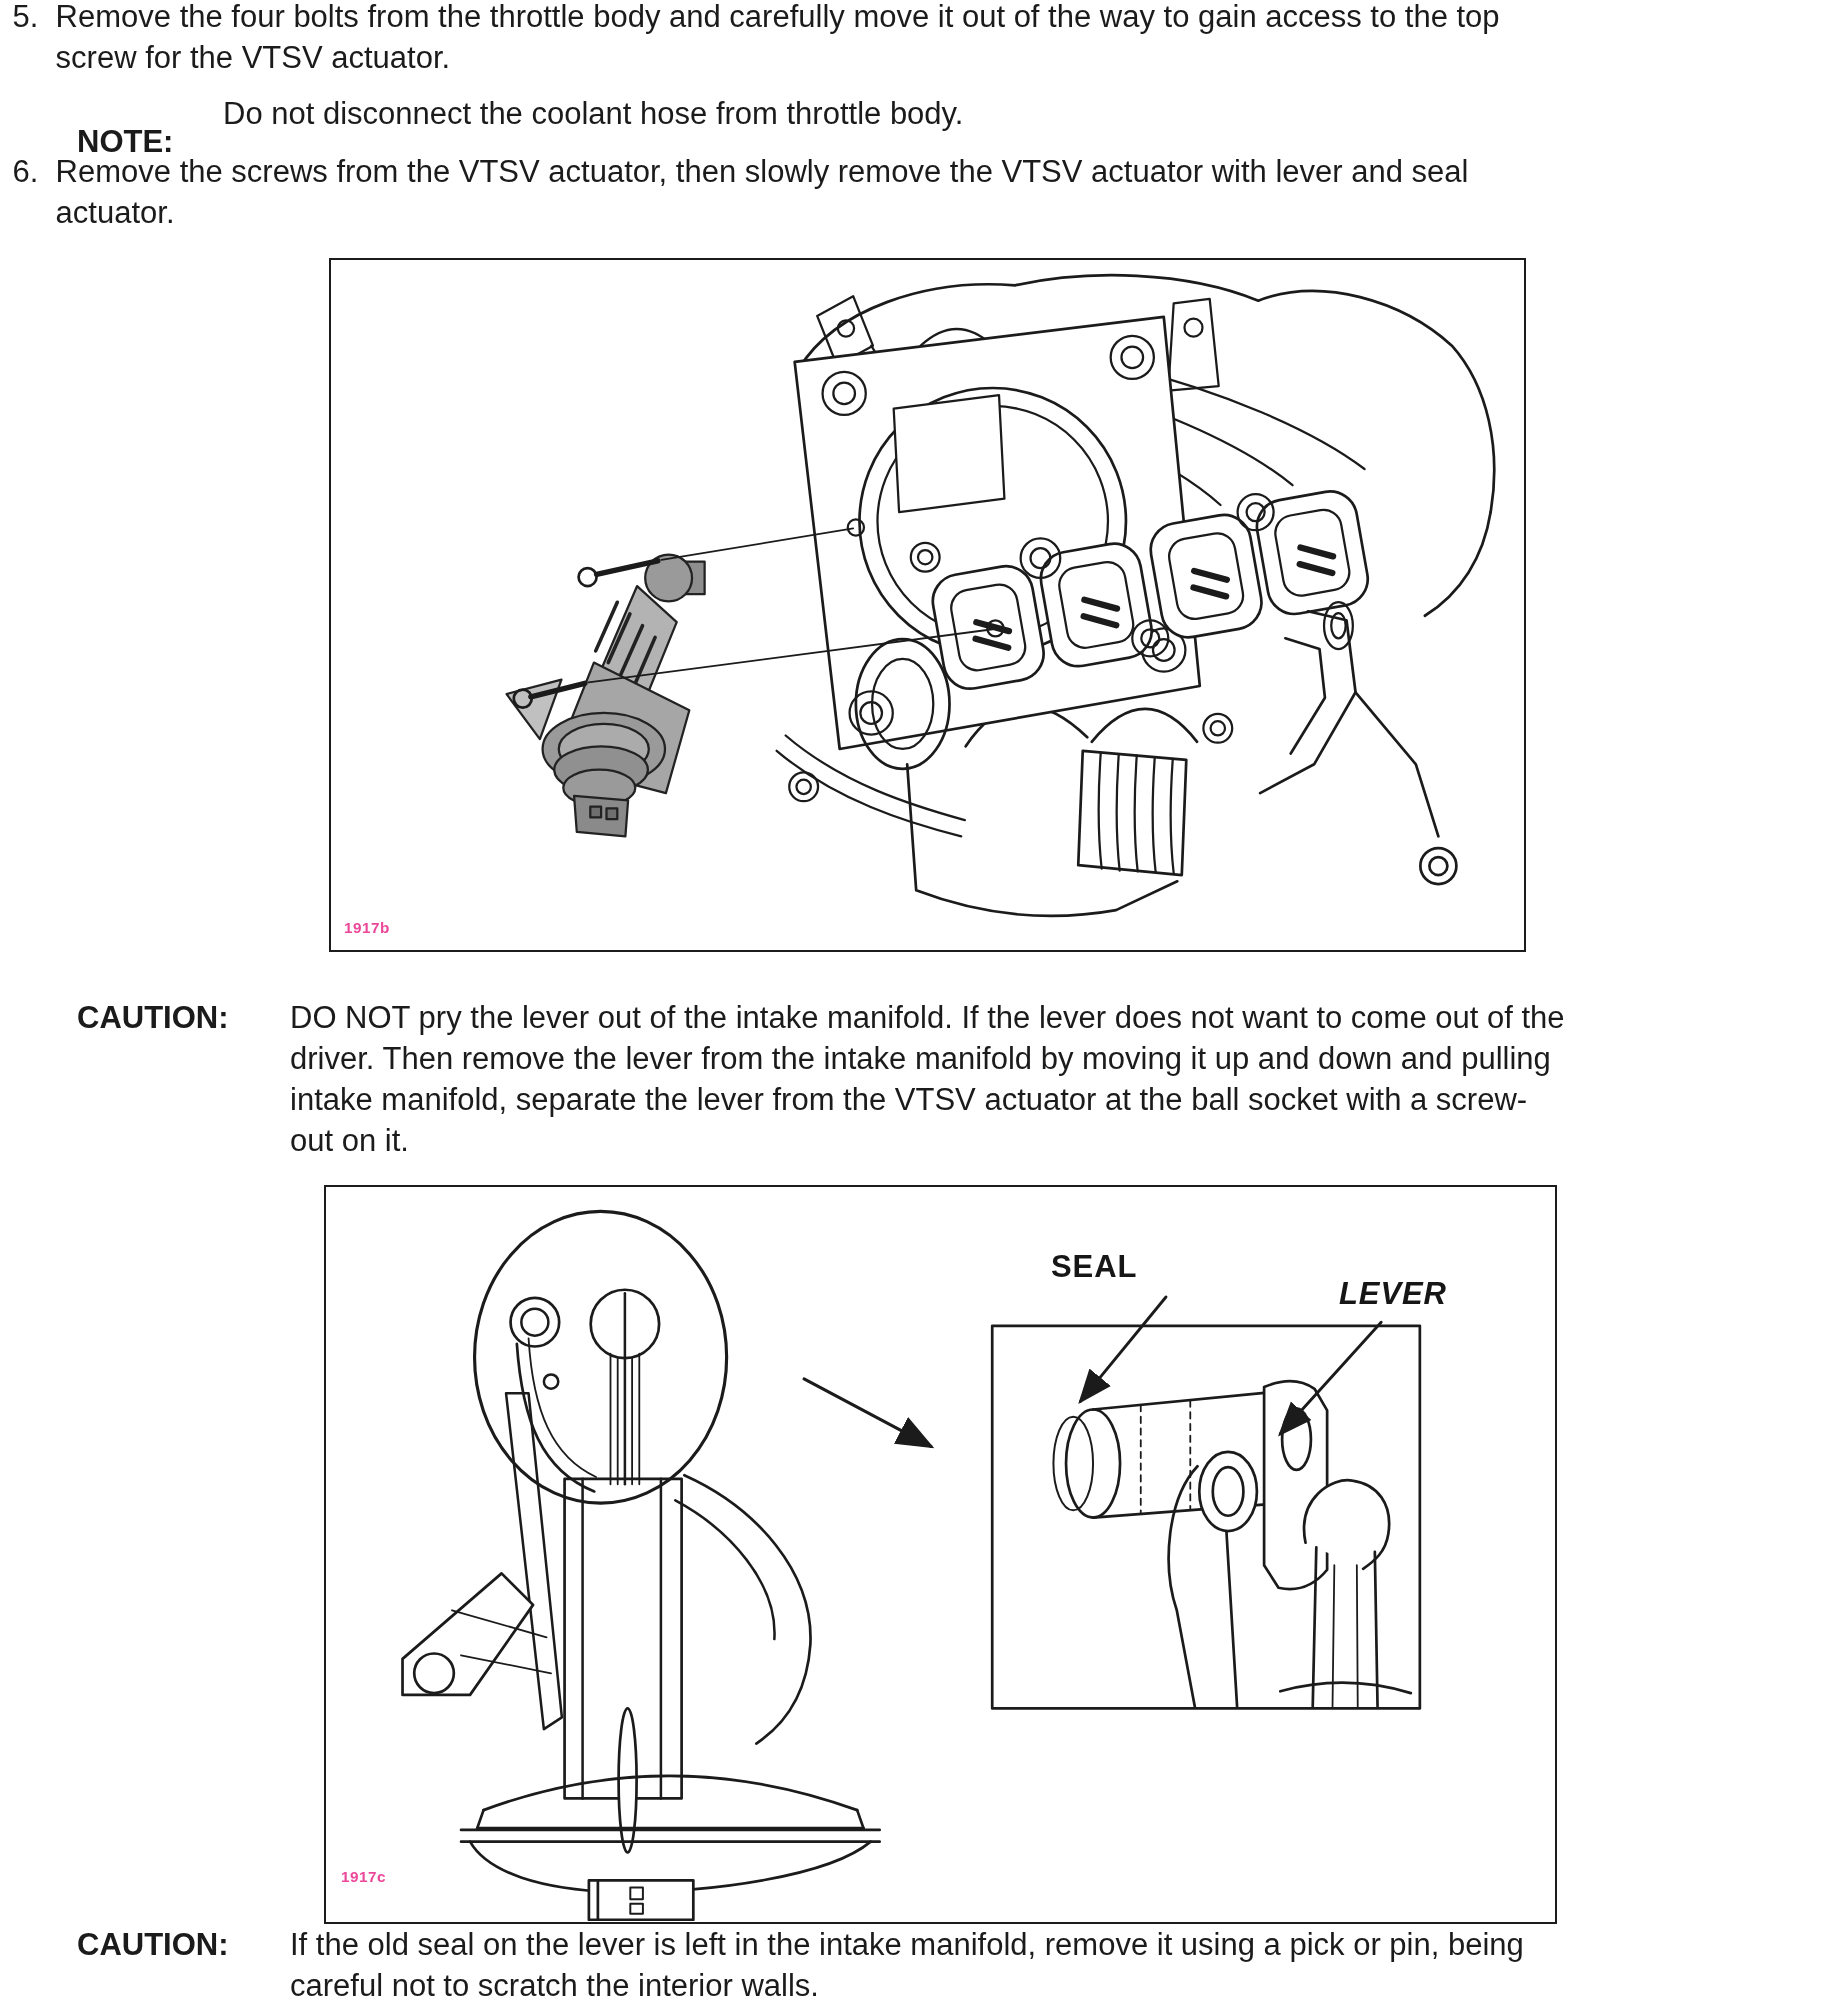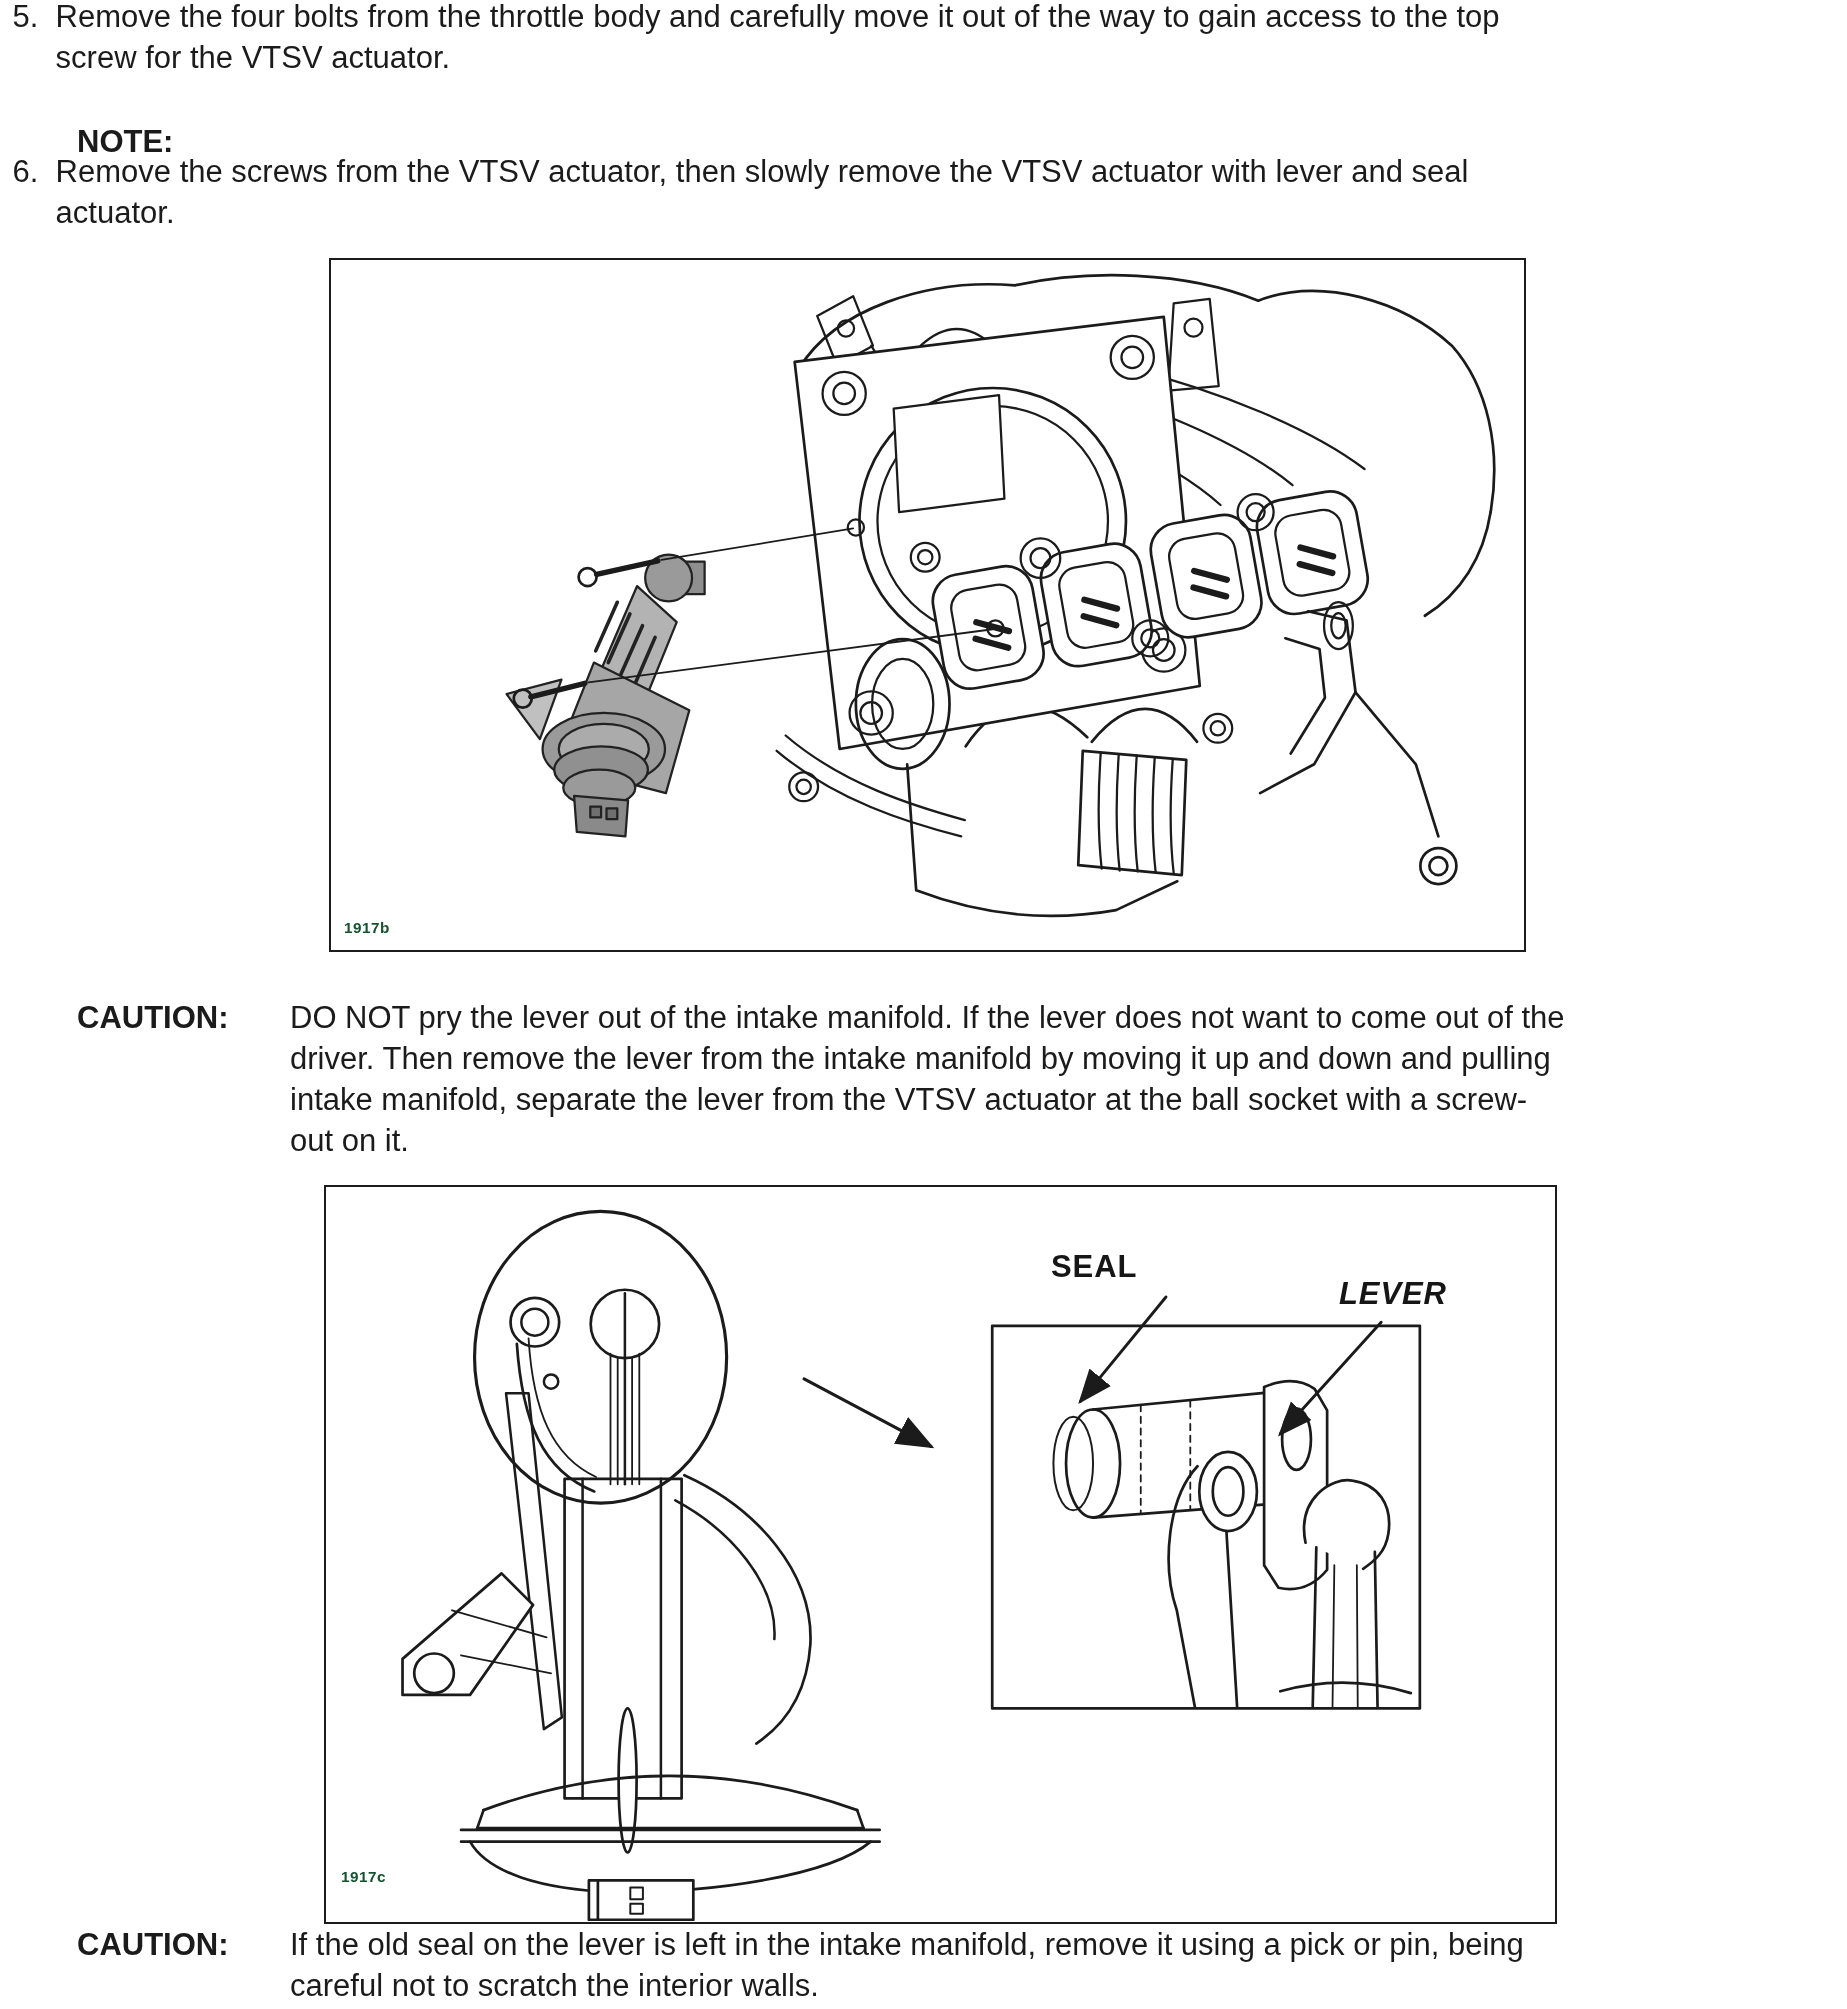--- a/index.html
+++ b/index.html
@@ -21,21 +21,21 @@
   .caution-block .lbl{width:213px;flex:none;}
   .figbox{
     position:absolute;
     border:2.7px solid #1c1c1c;
     background:#ffffff;
     box-sizing:border-box;
   }
   .figcode{
     position:absolute;
     font-size:15.3px;font-weight:bold;letter-spacing:0.5px;
-    color:#14532d;line-height:15.3px;
+    color:#ec4899;line-height:15.3px;
   }
   .callout{
     position:absolute;
     font-size:31px;font-weight:bold;line-height:32px;
     color:#161616;letter-spacing:0.9px;
   }
   svg{display:block;}
   .ln path,.ln circle,.ln ellipse,.ln rect,.ln polygon,.ln line,.ln polyline{
     vector-effect:none;
   }
@@ -48,20 +48,21 @@
   <div class="step txt" style="top:-4.5px;">
     <div class="num">5.</div>
     <div>
       <div>Remove the four bolts from the throttle body and carefully move it out of the way to gain access to the top</div>
       <div>screw for the VTSV actuator.</div>
     </div>
   </div>
 
   <div class="note-block txt" style="top:93px;">
     <div class="lbl bold">NOTE:</div>
+    <div>Do not disconnect the coolant hose from throttle body.</div>
   </div>
 
   <div class="step txt" style="top:151px;">
     <div class="num">6.</div>
     <div>
       <div>Remove the screws from the VTSV actuator, then slowly remove the VTSV actuator with lever and seal</div>
       <div>actuator.</div>
     </div>
   </div>
 

